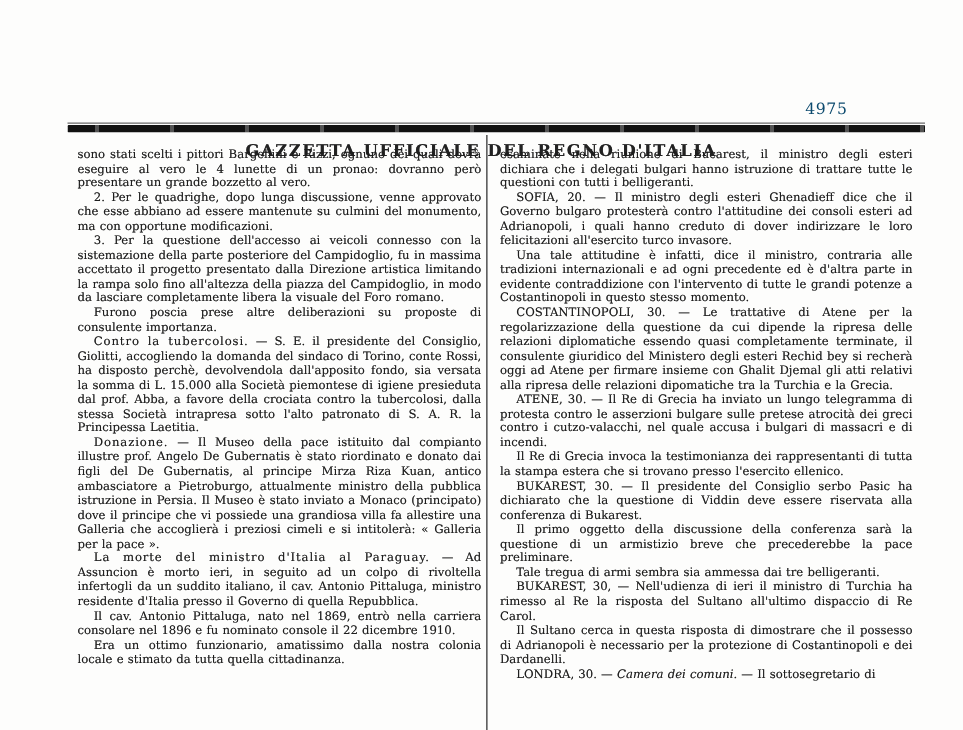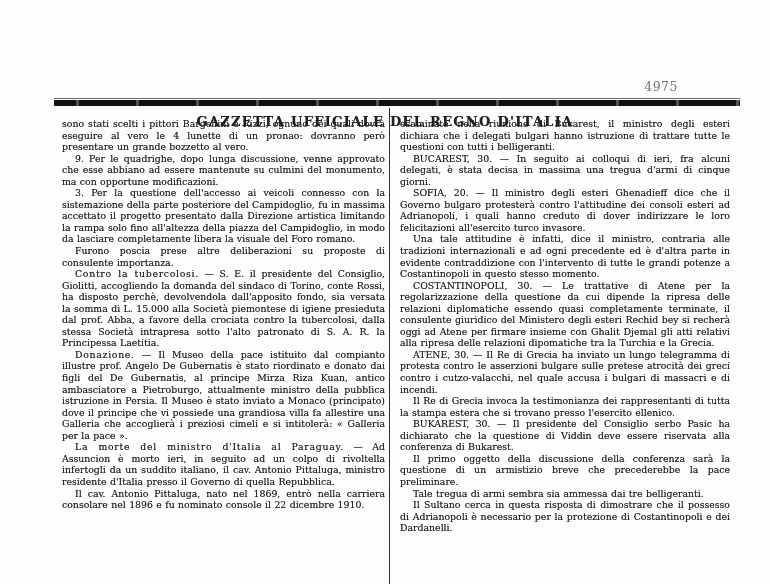--- a/index.html
+++ b/index.html
@@ -21,21 +21,21 @@
     font-size: 13px;
     letter-spacing: 1.3px;
     color: #222;
     text-shadow: 0 0 0.5px rgba(0,0,0,0.5);
     margin-top: 36px;
   }
   .page-number {
     position: absolute;
     top: 79px; right: 92px;
     font-size: 12.5px;
-    color: #737373;
+    color: #0c4a6e;
     letter-spacing: 0.5px;
   }
   .rule-thin {
     position: absolute;
     top: 98px; left: 54px; right: 30px;
     height: 1px;
     background: #6a6a6a;
   }
   .rule-thick {
     position: absolute;
@@ -88,36 +88,38 @@
 <div class="page">
 
   <div class="masthead-title">GAZZETTA UFFICIALE DEL REGNO D'ITALIA</div>
   <div class="page-number">4975</div>
   <div class="rule-thin"></div>
   <div class="rule-thick"></div>
   <div class="column-divider"></div>
 
   <div class="col col-left">
     <p class="para no-indent"><span>sono stati scelti i pittori Bargellini e Rizzi, ognuno dei quali dovrà eseguire al vero le 4 lunette di un pronao: dovranno però presentare un grande bozzetto al vero.</span></p>
-    <p class="para"><span>9. Per le quadrighe, dopo lunga discussione, venne approvato che esse abbiano ad essere mantenute su culmini del monumento, ma con opportune modificazioni.</span></p>
+    <p class="para"><span>2. Per le quadrighe, dopo lunga discussione, venne approvato che esse abbiano ad essere mantenute su culmini del monumento, ma con opportune modificazioni.</span></p>
     <p class="para"><span>3. Per la questione dell'accesso ai veicoli connesso con la sistemazione della parte posteriore del Campidoglio, fu in massima accettato il progetto presentato dalla Direzione artistica limitando la rampa solo fino all'altezza della piazza del Campidoglio, in modo da lasciare completamente libera la visuale del Foro romano.</span></p>
     <p class="para"><span>Furono poscia prese altre deliberazioni su proposte di consulente importanza.</span></p>
     <p class="para"><b class="lead">Contro la tubercolosi.</b><span> — S. E. il presidente del Consiglio, Giolitti, accogliendo la domanda del sindaco di Torino, conte Rossi, ha disposto perchè, devolvendola dall'apposito fondo, sia versata la somma di L. 15.000 alla Società piemontese di igiene presieduta dal prof. Abba, a favore della crociata contro la tubercolosi, dalla stessa Società intrapresa sotto l'alto patronato di S. A. R. la Principessa Laetitia.</span></p>
     <p class="para"><b class="lead">Donazione.</b><span> — Il Museo della pace istituito dal compianto illustre prof. Angelo De Gubernatis è stato riordinato e donato dai figli del De Gubernatis, al principe Mirza Riza Kuan, antico ambasciatore a Pietroburgo, attualmente ministro della pubblica istruzione in Persia. Il Museo è stato inviato a Monaco (principato) dove il principe che vi possiede una grandiosa villa fa allestire una Galleria che accoglierà i preziosi cimeli e si intitolerà: « Galleria per la pace ».</span></p>
     <p class="para"><b class="lead">La morte del ministro d'Italia al Paraguay.</b><span> — Ad Assuncion è morto ieri, in seguito ad un colpo di rivoltella infertogli da un suddito italiano, il cav. Antonio Pittaluga, ministro residente d'Italia presso il Governo di quella Repubblica.</span></p>
     <p class="para"><span>Il cav. Antonio Pittaluga, nato nel 1869, entrò nella carriera consolare nel 1896 e fu nominato console il 22 dicembre 1910.</span></p>
+    <p class="para"><span>Era un ottimo funzionario, amatissimo dalla nostra colonia locale e stimato da tutta quella cittadinanza.</span></p>
   </div>
 
   <div class="col col-right">
     <p class="para no-indent"><span>esaminate nella riunione di Bucarest, il ministro degli esteri dichiara che i delegati bulgari hanno istruzione di trattare tutte le questioni con tutti i belligeranti.</span></p>
-    <p class="para"><span>BUCAREST, 30. — In seguito ai colloqui di ieri, fra alcuni delegati, è stata decisa in massima una tregua d'armi di cinque giorni.</span></p>
     <p class="para"><span>SOFIA, 20. — Il ministro degli esteri Ghenadieff dice che il Governo bulgaro protesterà contro l'attitudine dei consoli esteri ad Adrianopoli, i quali hanno creduto di dover indirizzare le loro felicitazioni all'esercito turco invasore.</span></p>
     <p class="para"><span>Una tale attitudine è infatti, dice il ministro, contraria alle tradizioni internazionali e ad ogni precedente ed è d'altra parte in evidente contraddizione con l'intervento di tutte le grandi potenze a Costantinopoli in questo stesso momento.</span></p>
     <p class="para"><span>COSTANTINOPOLI, 30. — Le trattative di Atene per la regolarizzazione della questione da cui dipende la ripresa delle relazioni diplomatiche essendo quasi completamente terminate, il consulente giuridico del Ministero degli esteri Rechid bey si recherà oggi ad Atene per firmare insieme con Ghalit Djemal gli atti relativi alla ripresa delle relazioni dipomatiche tra la Turchia e la Grecia.</span></p>
     <p class="para"><span>ATENE, 30. — Il Re di Grecia ha inviato un lungo telegramma di protesta contro le asserzioni bulgare sulle pretese atrocità dei greci contro i cutzo-valacchi, nel quale accusa i bulgari di massacri e di incendi.</span></p>
     <p class="para"><span>Il Re di Grecia invoca la testimonianza dei rappresentanti di tutta la stampa estera che si trovano presso l'esercito ellenico.</span></p>
     <p class="para"><span>BUKAREST, 30. — Il presidente del Consiglio serbo Pasic ha dichiarato che la questione di Viddin deve essere riservata alla conferenza di Bukarest.</span></p>
     <p class="para"><span>Il primo oggetto della discussione della conferenza sarà la questione di un armistizio breve che precederebbe la pace preliminare.</span></p>
     <p class="para"><span>Tale tregua di armi sembra sia ammessa dai tre belligeranti.</span></p>
+    <p class="para"><span>BUKAREST, 30, — Nell'udienza di ieri il ministro di Turchia ha rimesso al Re la risposta del Sultano all'ultimo dispaccio di Re Carol.</span></p>
     <p class="para"><span>Il Sultano cerca in questa risposta di dimostrare che il possesso di Adrianopoli è necessario per la protezione di Costantinopoli e dei Dardanelli.</span></p>
+    <p class="para"><span>LONDRA, 30. — </span><i class="it">Camera dei comuni.</i><span> — Il sottosegretario di</span></p>
   </div>
 
 </div>
 
 </body></html>

